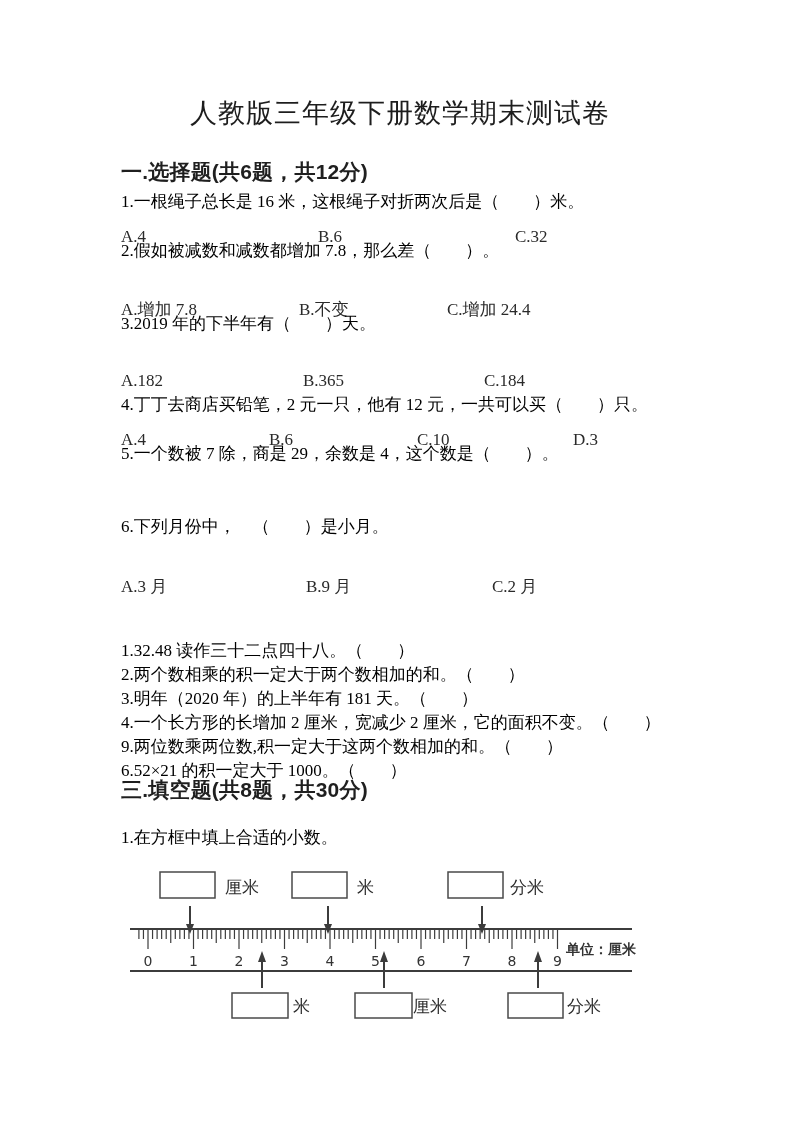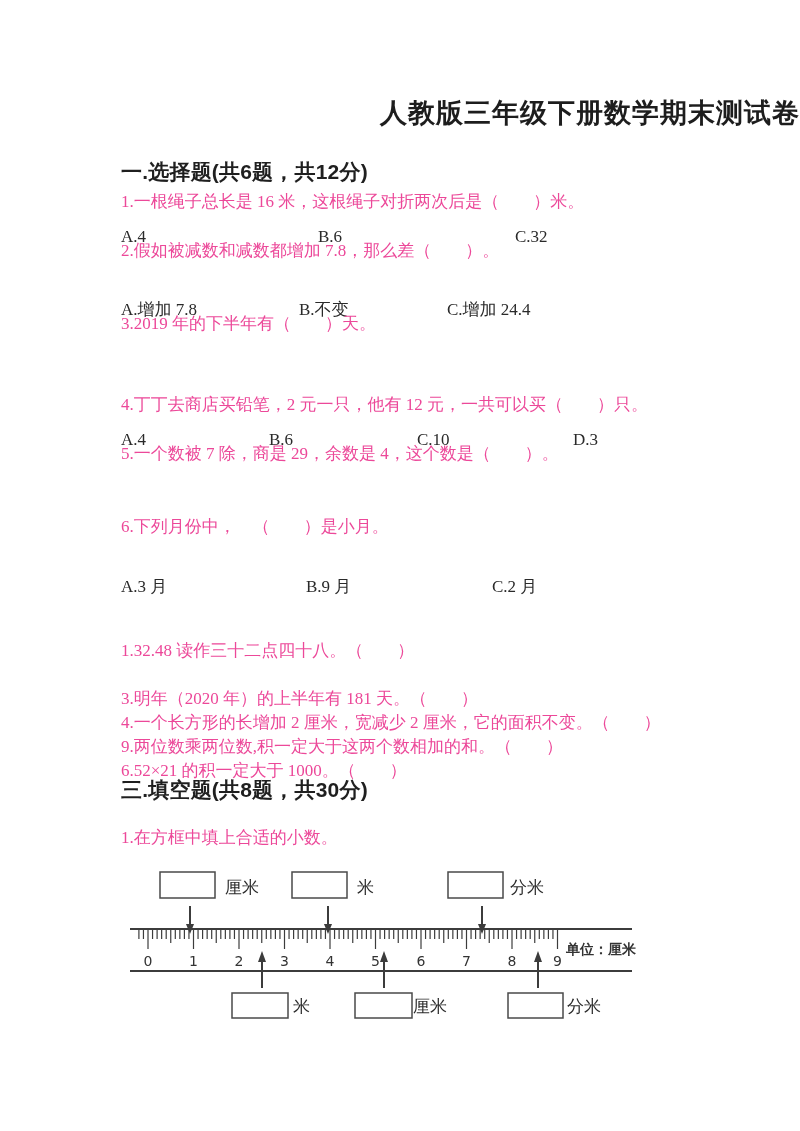--- a/index.html
+++ b/index.html
@@ -1,22 +1,22 @@
 <!DOCTYPE html>
 <html><head>
 <meta charset="utf-8">
 <style>
   html,body{margin:0;padding:0;background:#ffffff;}
   .page{position:relative;width:800px;height:1131px;background:#ffffff;overflow:hidden;
         font-family:"Liberation Serif","DejaVu Serif",serif;color:#262626;}
-  .title{position:absolute;top:95px;left:0;width:100%;text-align:right;
-         font-size:27px;font-weight:700;letter-spacing:1px;color:#1d1d1d;white-space:nowrap;}
+  .title{position:absolute;top:95px;left:0;width:100%;text-align:center;
+         font-size:27px;font-weight:400;letter-spacing:1px;color:#1d1d1d;white-space:nowrap;}
   .heading{position:absolute;left:121px;font-size:21px;font-weight:700;color:#1f1f1f;
            font-family:"Liberation Sans","DejaVu Sans",sans-serif;white-space:nowrap;letter-spacing:0.2px;}
-  .line{position:absolute;left:121px;font-size:17px;white-space:nowrap;color:#ec4899;}
+  .line{position:absolute;left:121px;font-size:17px;white-space:nowrap;color:#000000;}
   .optrow{position:absolute;left:0;width:800px;height:22px;}
   .optrow span{position:absolute;top:12px;font-size:17px;white-space:nowrap;color:#2a2a2a;}
   .diagram{position:absolute;left:0;top:865px;width:800px;height:170px;}
   .diagram svg{display:block;}
   .dg-line{stroke:#3c3c3c;stroke-width:2;}
   .dg-box{fill:none;stroke:#4a4a4a;stroke-width:1.5;}
   .dg-label{font-family:"Liberation Serif","DejaVu Serif",serif;font-size:17px;fill:#2a2a2a;}
   .dg-num{font-family:"DejaVu Sans","Liberation Sans",sans-serif;font-size:14px;fill:#333;}
   .dg-unit{font-family:"Liberation Sans","DejaVu Sans",sans-serif;font-size:14px;font-weight:700;fill:#333;}
   .dg-arrow line{stroke:#3c3c3c;stroke-width:2;}
@@ -40,39 +40,45 @@
   </div>
 
   <div class="line" style="top:239px">2.假如被减数和减数都增加 7.8，那么差（　　）。</div>
   <div class="optrow" style="top:286px">
     <span style="left:121px">A.增加 7.8</span>
     <span style="left:299px">B.不变</span>
     <span style="left:447px">C.增加 24.4</span>
   </div>
 
   <div class="line" style="top:312px">3.2019 年的下半年有（　　）天。</div>
+  <div class="optrow" style="top:359px">
+    <span style="left:121px">A.182</span>
+    <span style="left:303px">B.365</span>
+    <span style="left:484px">C.184</span>
+  </div>
 
   <div class="line" style="top:393px">4.丁丁去商店买铅笔，2 元一只，他有 12 元，一共可以买（　　）只。</div>
   <div class="optrow" style="top:418px">
     <span style="left:121px">A.4</span>
     <span style="left:269px">B.6</span>
     <span style="left:417px">C.10</span>
     <span style="left:573px">D.3</span>
   </div>
 
   <div class="line" style="top:442px">5.一个数被 7 除，商是 29，余数是 4，这个数是（　　）。</div>
 
   <div class="line" style="top:515px">6.下列月份中，　（　　）是小月。</div>
   <div class="optrow" style="top:563px">
     <span style="left:121px">A.3 月</span>
     <span style="left:306px">B.9 月</span>
     <span style="left:492px">C.2 月</span>
   </div>
 
   <div class="line" style="top:639px">1.32.48 读作三十二点四十八。（　　）</div>
+  <div class="line" style="top:663px">2.两个数相乘的积一定大于两个数相加的和。（　　）</div>
   <div class="line" style="top:687px">3.明年（2020 年）的上半年有 181 天。（　　）</div>
   <div class="line" style="top:711px">4.一个长方形的长增加 2 厘米，宽减少 2 厘米，它的面积不变。（　　）</div>
   <div class="line" style="top:735px">9.两位数乘两位数,积一定大于这两个数相加的和。（　　）</div>
   <div class="line" style="top:759px">6.52×21 的积一定大于 1000。（　　）</div>
 
   <div class="heading" style="top:776px">三.填空题(共8题，共30分)</div>
   <div class="line" style="top:826px">1.在方框中填上合适的小数。</div>
 
   <div class="diagram">
     <svg width="800" height="170" viewBox="0 0 800 170" xmlns="http://www.w3.org/2000/svg">

